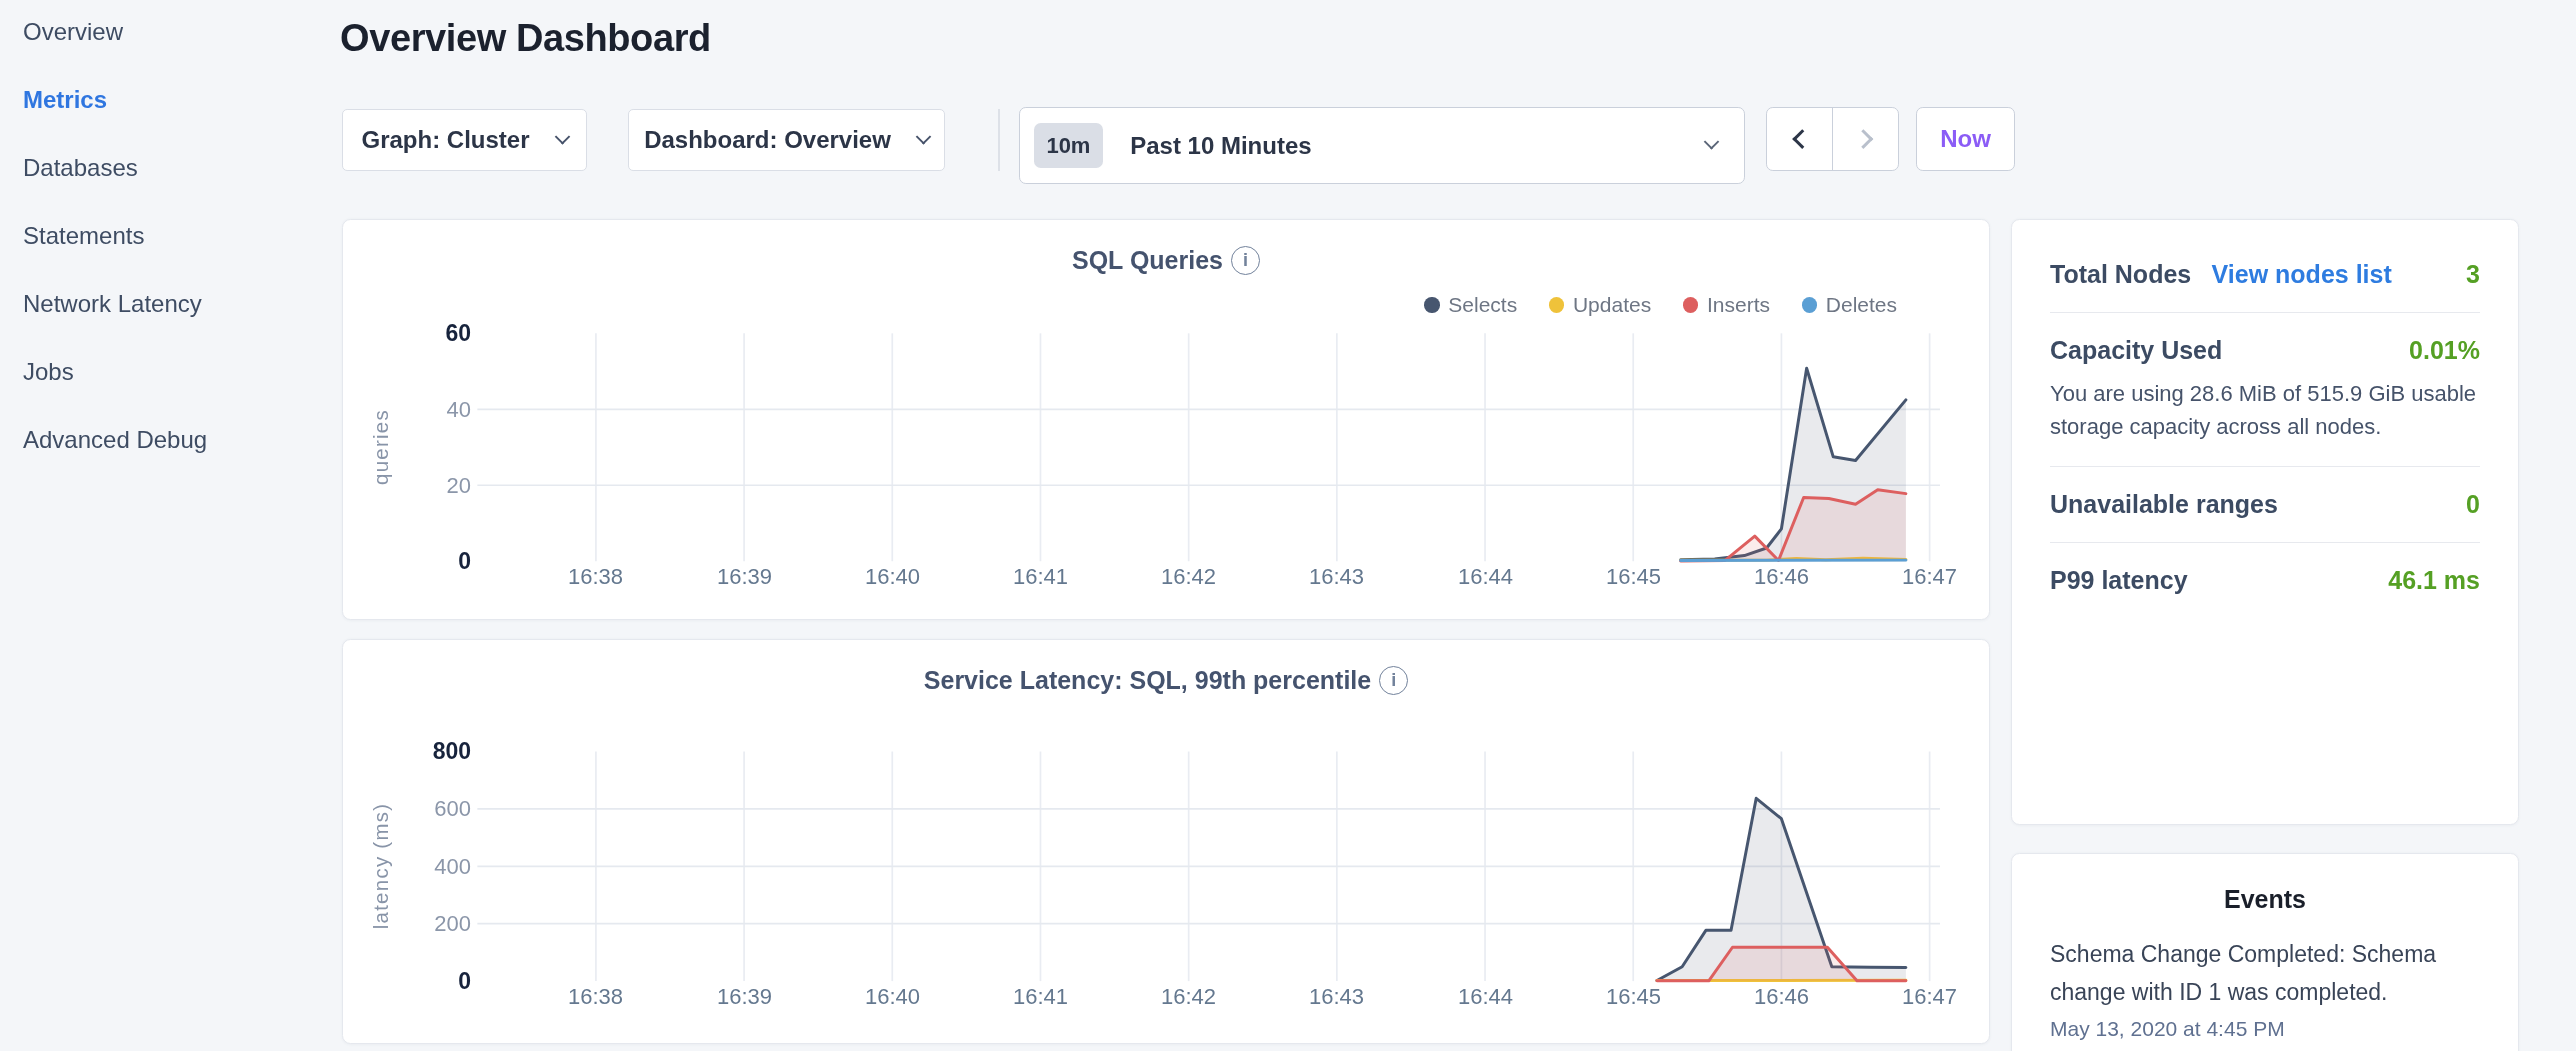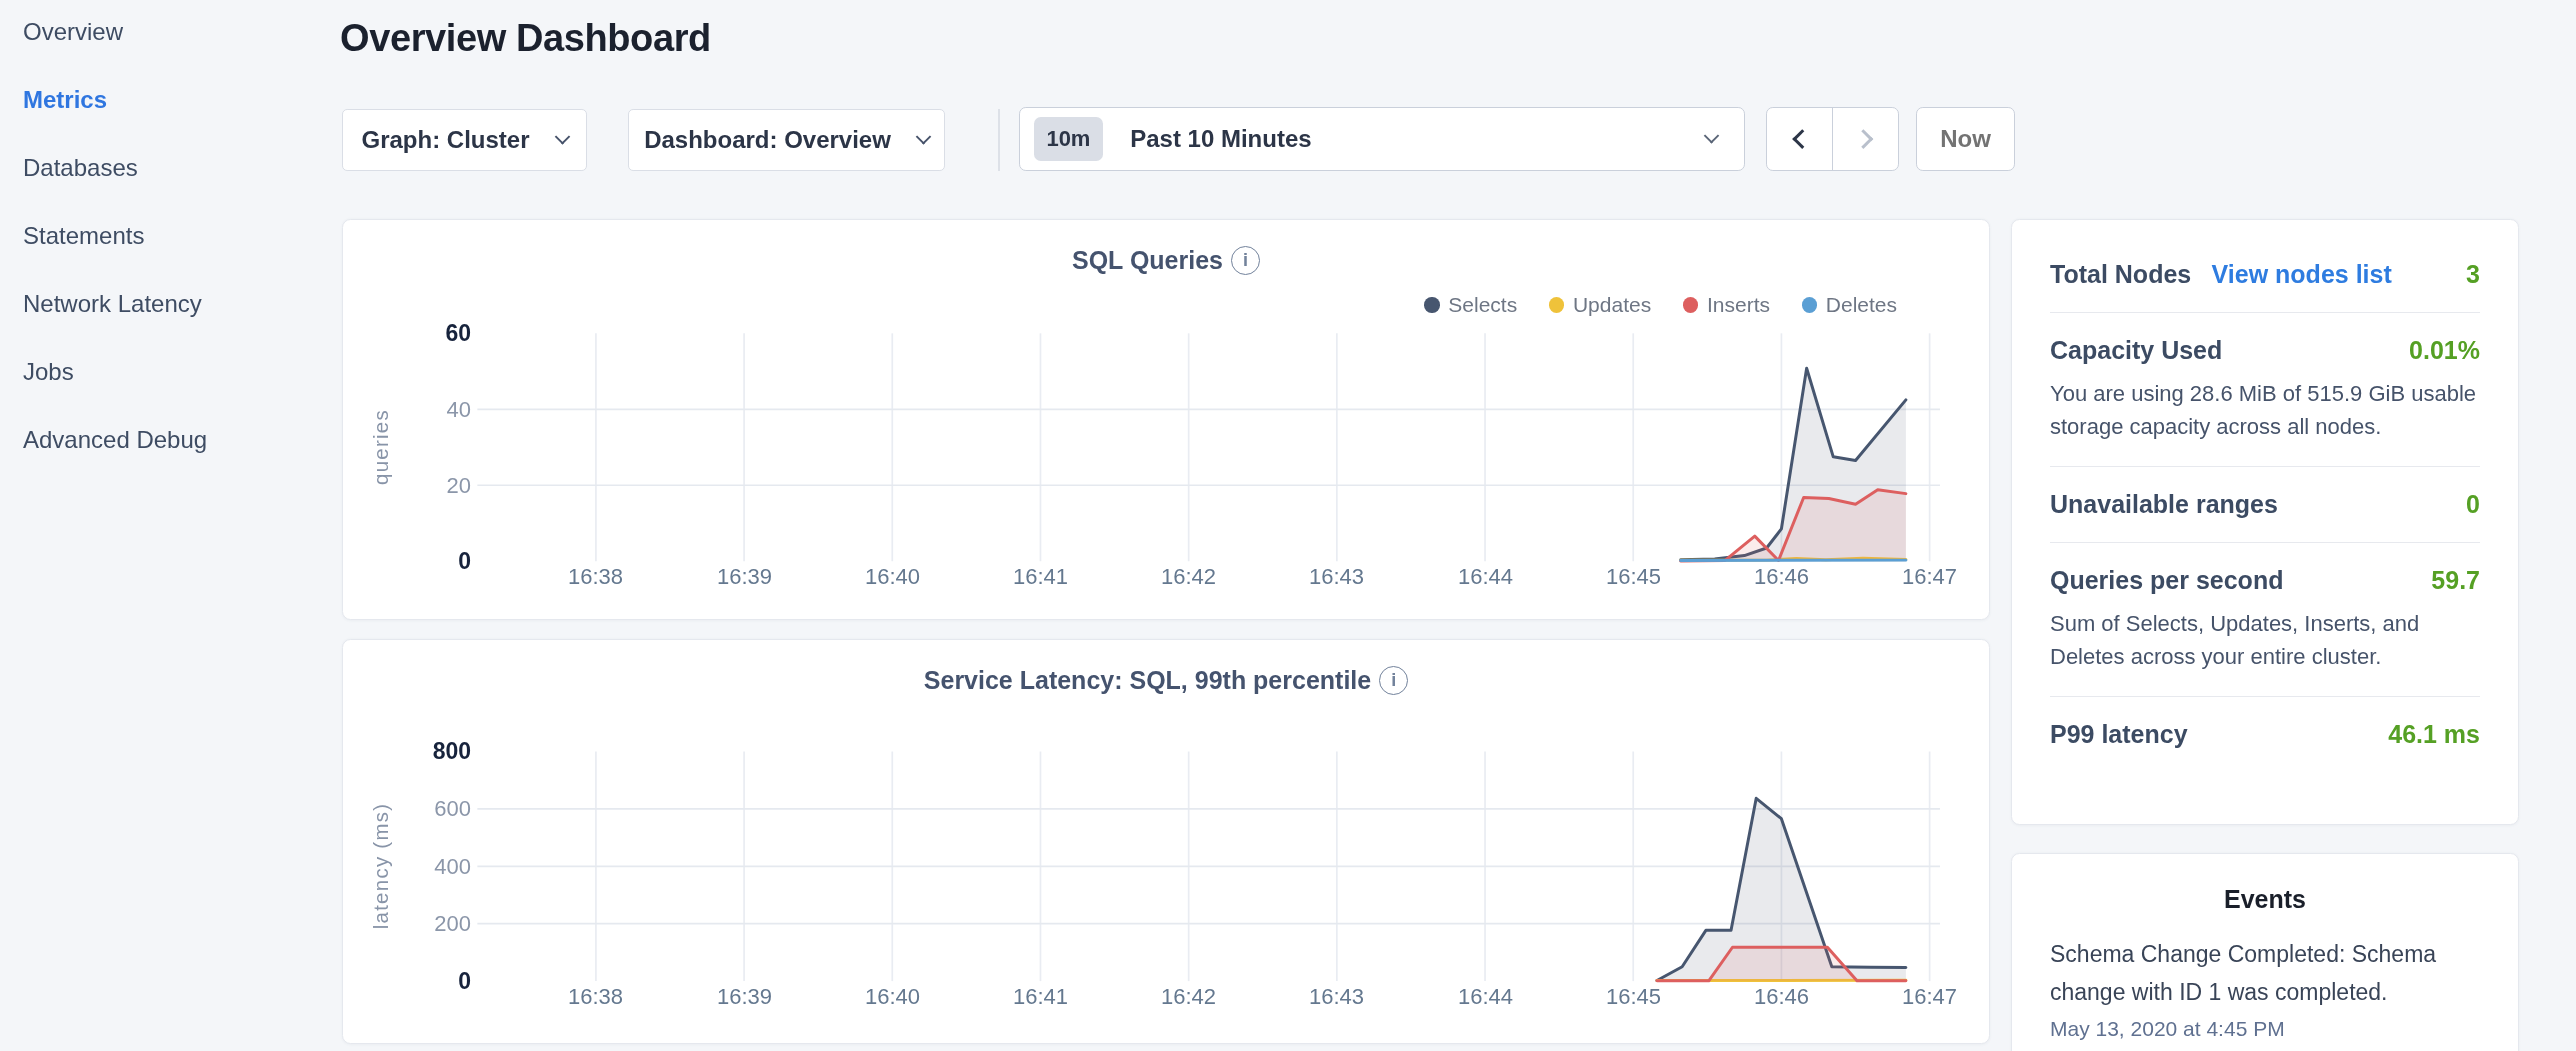--- a/index.html
+++ b/index.html
@@ -20,37 +20,37 @@
                 color:#1b212e; letter-spacing:-0.4px; }
   
   .btn-dropdown { position:absolute; height:62px; background:#fff; border:1.7px solid #dadee6;
                   border-radius:5.1px; display:flex; align-items:center; justify-content:center;
                   gap:27px; font-size:24px; font-weight:700; color:#2c3547; cursor:pointer; }
   #dd-graph { left:342px; top:109px; width:245px; }
   #dd-dash  { left:628px; top:109px; width:317px; }
   .chev { width:11px; height:11px; border-right:2.6px solid #46526a; border-bottom:2.6px solid #46526a;
           transform:rotate(45deg) translate(-2.6px,-2.6px); }
   .controls-divider { position:absolute; left:998px; top:109px; width:1.7px; height:62px; background:#dde1e8; }
-  .time-box { position:absolute; left:1019px; top:107px; width:726px; height:64px; background:#fff;
+  .time-box { position:absolute; left:1019px; top:107px; width:726px; height:77px; background:#fff;
               border:1.7px solid #cad0db; border-radius:6.8px; display:flex; align-items:center;
               padding:0 27px 0 13.6px; cursor:pointer; }
   .time-chip { background:#dadee6; border-radius:6.8px; font-size:22px; font-weight:700;
                color:#2c3547; padding:9.4px 12.8px; margin-right:27px; }
   .time-label { font-size:24px; font-weight:700; color:#2c3547; flex:1; }
   .time-box .chev { border-color:#5a6577; }
   .pager { position:absolute; left:1766px; top:107px; width:133px; height:64px; background:#fff;
            border:1.7px solid #cad0db; border-radius:6.8px; display:flex; overflow:hidden; }
   .pager-cell { flex:1; display:flex; align-items:center; justify-content:center; cursor:pointer; }
   .pager-cell:first-child { border-right:1.7px solid #cad0db; }
   .chev-left  { width:13.6px; height:13.6px; border-left:3.4px solid #2c3547; border-bottom:3.4px solid #2c3547;
                 transform:rotate(45deg) translate(1.7px,-1.7px); }
   .chev-right { width:13.6px; height:13.6px; border-top:3.4px solid #b9c0cc; border-right:3.4px solid #b9c0cc;
                 transform:rotate(45deg) translate(-1.7px,1.7px); }
   .now-btn { position:absolute; left:1916px; top:107px; width:99px; height:64px; background:#fff;
-             border:1.7px solid #cad0db; border-radius:6.8px; color:#737373; font-weight:700;
+             border:1.7px solid #cad0db; border-radius:6.8px; color:#8b5cf6; font-weight:700;
              font-size:24px; display:flex; align-items:center; justify-content:center; cursor:pointer; }
   
   .card { position:absolute; background:#fff; border:0.9px solid #e5e8ee; border-radius:8.5px;
           box-shadow:0 0.9px 2.6px rgba(60,70,90,0.05); }
   #chart-card-0 { left:342px; top:219px; width:1648px; height:401px; }
   #chart-card-1 { left:342px; top:639px; width:1648px; height:405px; }
   #summary-card { left:2011px; top:219px; width:508px; height:606px; }
   #events-card  { left:2011px; top:853px; width:508px; height:223px; }
   
   .chart-title-row { position:absolute; top:25.5px; left:0; right:0; display:flex;
@@ -250,27 +250,20 @@
         <div class="sum-desc">You are using 28.6 MiB of 515.9 GiB usable storage capacity across all nodes.</div>
       </div>
       <div class="sum-row">
         <div class="sum-line">
           <span class="sum-label">Unavailable ranges</span>
           <span class="sum-value">0</span>
         </div>
       </div>
       <div class="sum-row">
         <div class="sum-line">
-          <span class="sum-label">Queries per second</span>
-          <span class="sum-value">59.7</span>
-        </div>
-        <div class="sum-desc">Sum of Selects, Updates, Inserts, and Deletes across your entire cluster.</div>
-      </div>
-      <div class="sum-row">
-        <div class="sum-line">
           <span class="sum-label">P99 latency</span>
           <span class="sum-value">46.1 ms</span>
         </div>
       </div>
     </div>
 </div>
 
 <div class="card" id="events-card">
   <div class="panel-title">Events</div>
   <div class="events-list" id="events-list">

